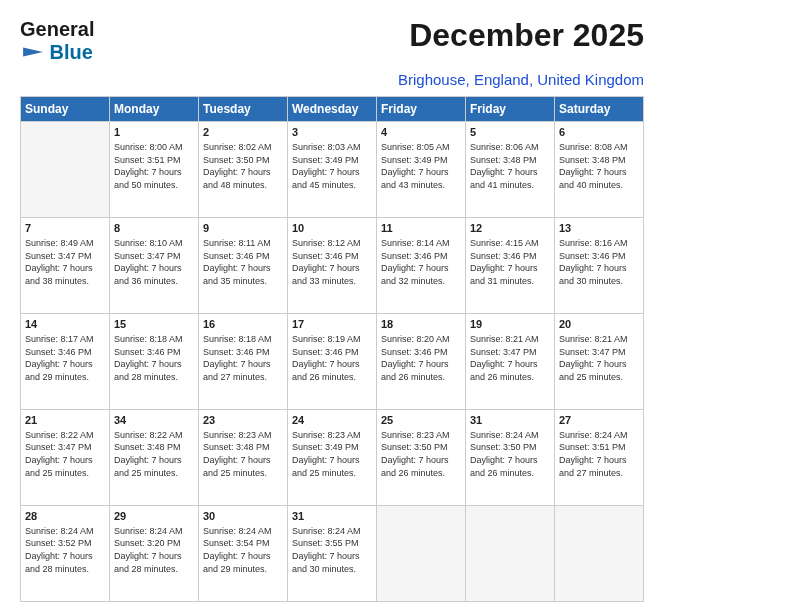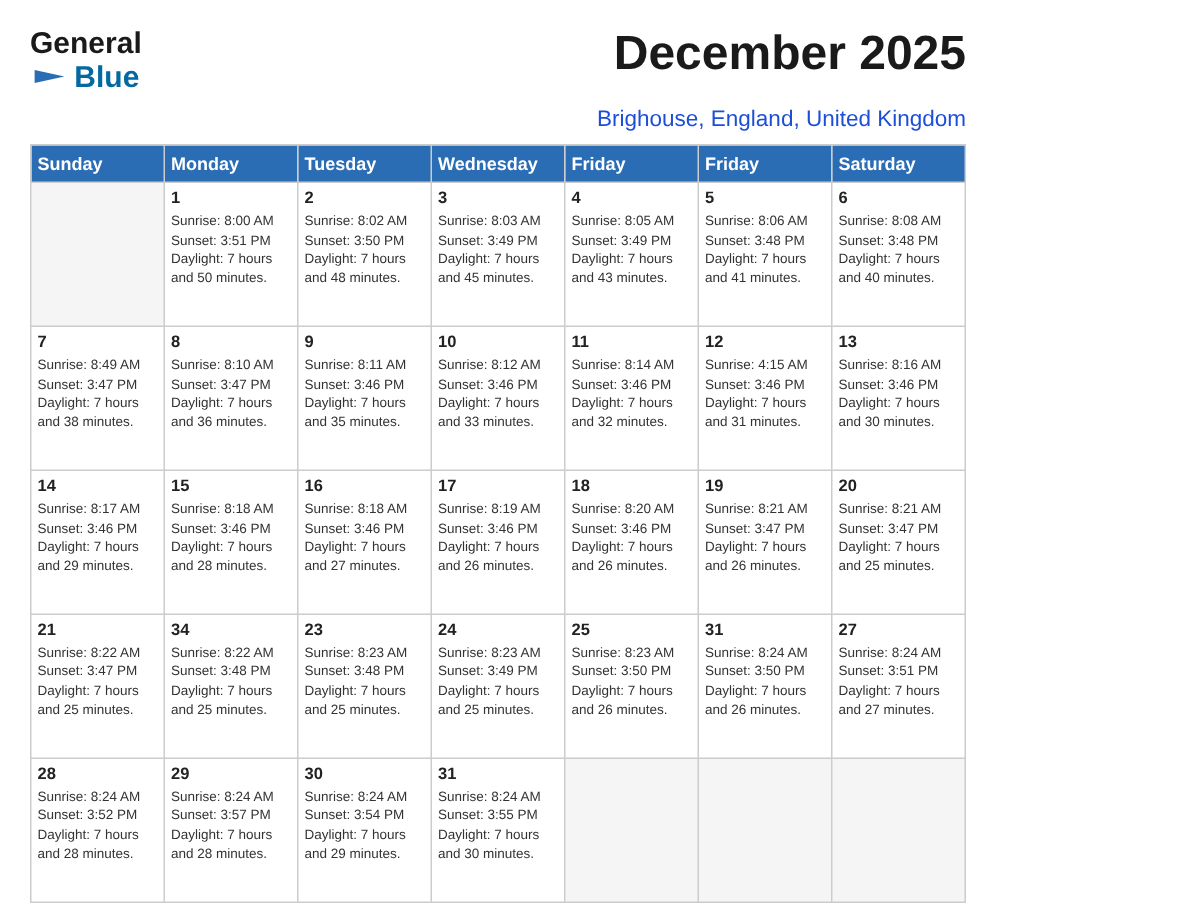--- a/index.html
+++ b/index.html
@@ -244,21 +244,21 @@
             <div class="cell-info"><span>Sunrise: 8:24 AM</span><br><span>Sunset: 3:51 PM</span><br><span>Daylight: 7 hours</span><br><span>and 27 minutes.</span></div>
           </td>
         </tr>
         <tr>
           <td>
             <div class="cell-day">28</div>
             <div class="cell-info"><span>Sunrise: 8:24 AM</span><br><span>Sunset: 3:52 PM</span><br><span>Daylight: 7 hours</span><br><span>and 28 minutes.</span></div>
           </td>
           <td>
             <div class="cell-day">29</div>
-            <div class="cell-info"><span>Sunrise: 8:24 AM</span><br><span>Sunset: 3:57 PM</span><br><span>Daylight: 7 hours</span><br><span>and 28 minutes.</span></div>
+            <div class="cell-info"><span>Sunrise: 8:24 AM</span><br><span>Sunset: 3:20 PM</span><br><span>Daylight: 7 hours</span><br><span>and 28 minutes.</span></div>
           </td>
           <td>
             <div class="cell-day">30</div>
             <div class="cell-info"><span>Sunrise: 8:24 AM</span><br><span>Sunset: 3:54 PM</span><br><span>Daylight: 7 hours</span><br><span>and 29 minutes.</span></div>
           </td>
           <td>
             <div class="cell-day">31</div>
             <div class="cell-info"><span>Sunrise: 8:24 AM</span><br><span>Sunset: 3:55 PM</span><br><span>Daylight: 7 hours</span><br><span>and 30 minutes.</span></div>
           </td>
           <td class="empty-cell"></td>

